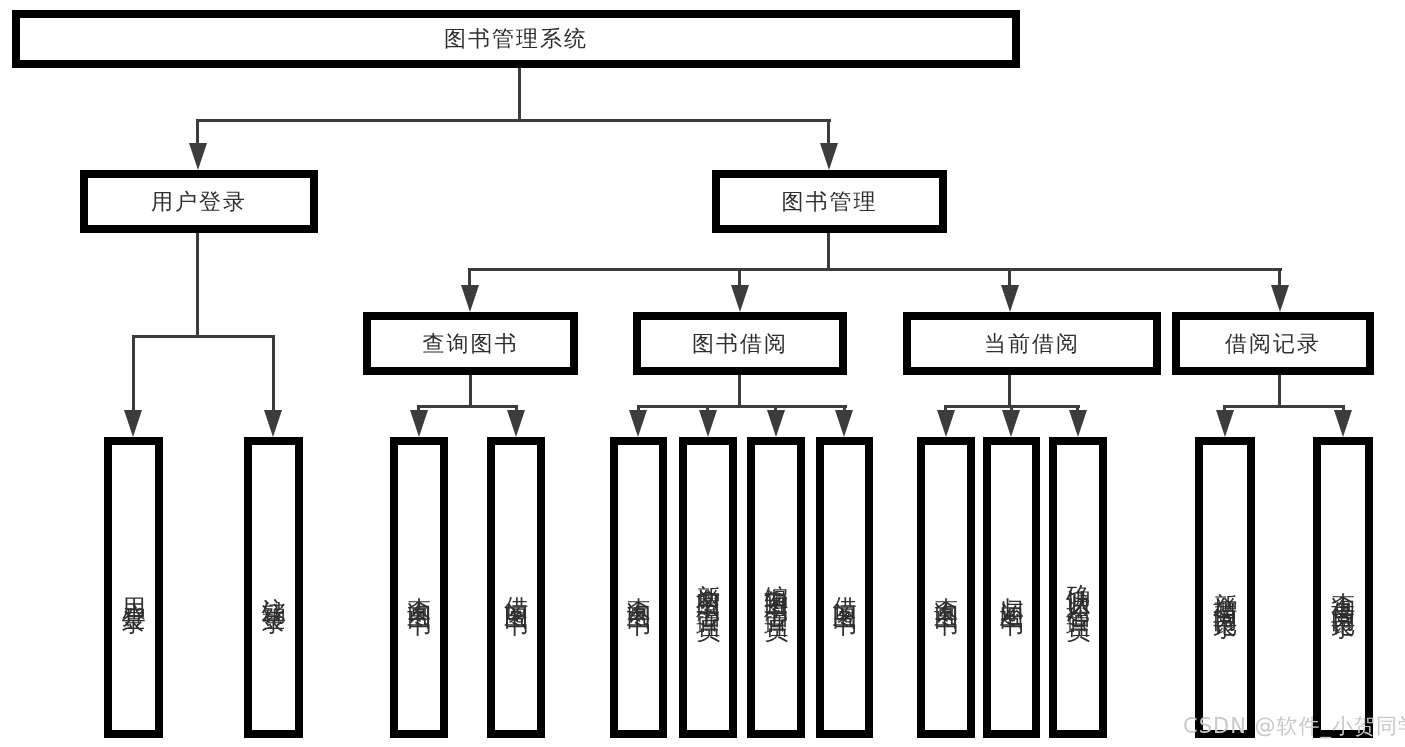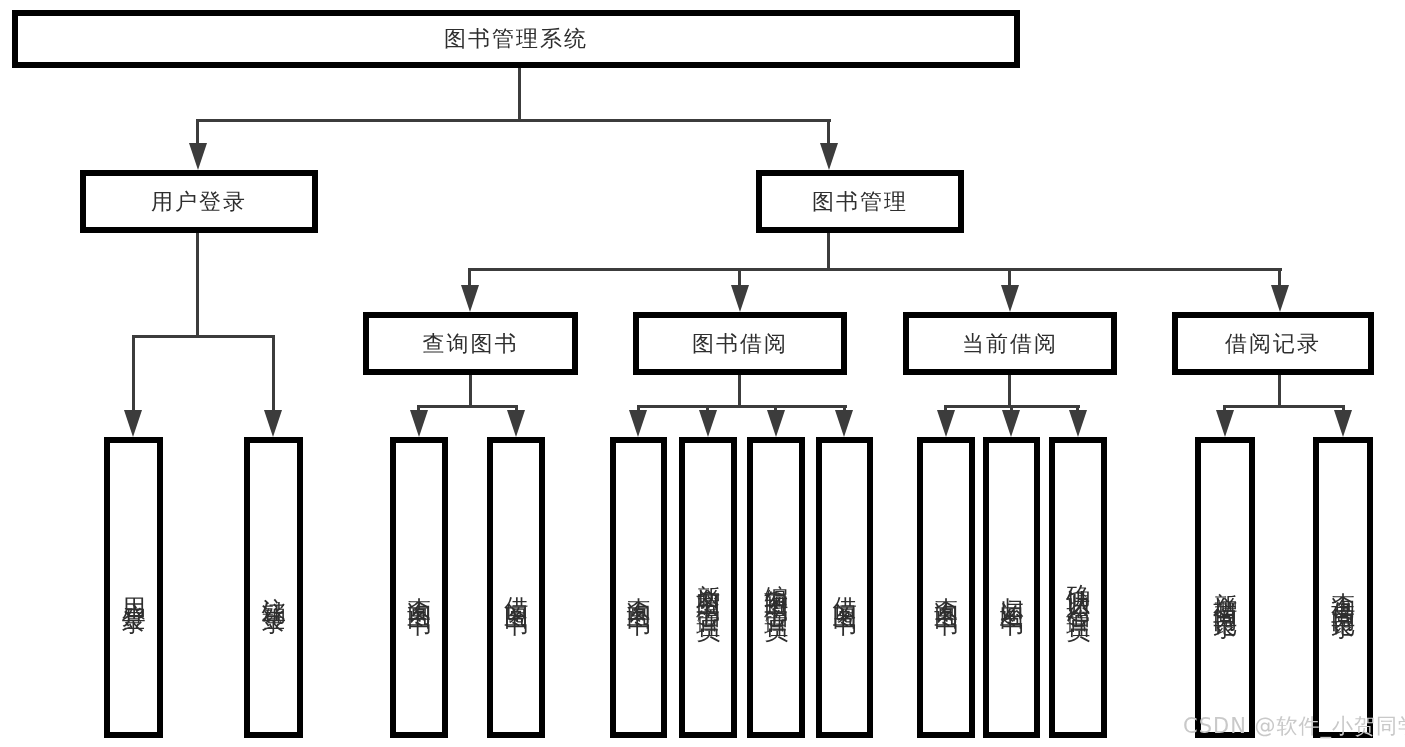--- a/index.html
+++ b/index.html
@@ -2,21 +2,21 @@
 <html><head>
 <meta charset="utf-8">
 <style>
   html,body{margin:0;padding:0;background:#fff;}
   .canvas{
     position:relative;width:1405px;height:747px;background:#ffffff;
     font-family:"DejaVu Sans","Liberation Sans",sans-serif;overflow:hidden;
   }
   .node{
     position:absolute;box-sizing:border-box;background:#ffffff;
-    border:6px solid #000000;display:flex;align-items:center;justify-content:center;
+    border:8px solid #000000;display:flex;align-items:center;justify-content:center;
     font-size:22px;letter-spacing:2px;color:#2e2e2e;text-align:center;z-index:2;
   }
   .leaf{
     writing-mode:vertical-rl;text-orientation:mixed;
     font-size:24px;letter-spacing:5px;line-height:1.1;
   }
   .hl,.vl{position:absolute;background:#3c3c3c;z-index:1;}
   .hl{height:3px;}
   .vl{width:3px;}
   .arr{
@@ -30,25 +30,25 @@
   }
 </style>
 </head>
 <body>
 
 <div class="canvas">
 
   <div class="node" style="left:12px;top:10px;width:1008px;height:58px;">图书管理系统</div>
 
   <div class="node" style="left:80px;top:170px;width:238px;height:63px;">用户登录</div>
-  <div class="node" style="left:712px;top:170px;width:208px;height:63px;margin-left:44px;">图书管理</div>
+  <div class="node" style="left:712px;top:170px;width:235px;height:63px;">图书管理</div>
 
   <div class="node" style="left:363px;top:312px;width:215px;height:63px;">查询图书</div>
   <div class="node" style="left:633px;top:312px;width:214px;height:63px;text-align:right;">图书借阅</div>
-  <div class="node" style="left:903px;top:312px;width:214px;height:63px;">当前借阅</div>
+  <div class="node" style="left:903px;top:312px;width:258px;height:63px;">当前借阅</div>
   <div class="node" style="left:1172px;top:312px;width:202px;height:63px;">借阅记录</div>
 
   <div class="node leaf" style="left:104px;top:437px;width:59px;height:301px;">用户登录</div>
   <div class="node leaf" style="left:244px;top:437px;width:59px;height:301px;">注销登录</div>
 
   <div class="node leaf" style="left:390px;top:437px;width:58px;height:301px;">查询图书</div>
   <div class="node leaf" style="left:487px;top:437px;width:58px;height:301px;">借阅图书</div>
 
   <div class="node leaf" style="left:610px;top:437px;width:57px;height:301px;">查询图书</div>
   <div class="node leaf" style="left:679px;top:437px;width:58px;height:301px;">新增图书（管理员）</div>

